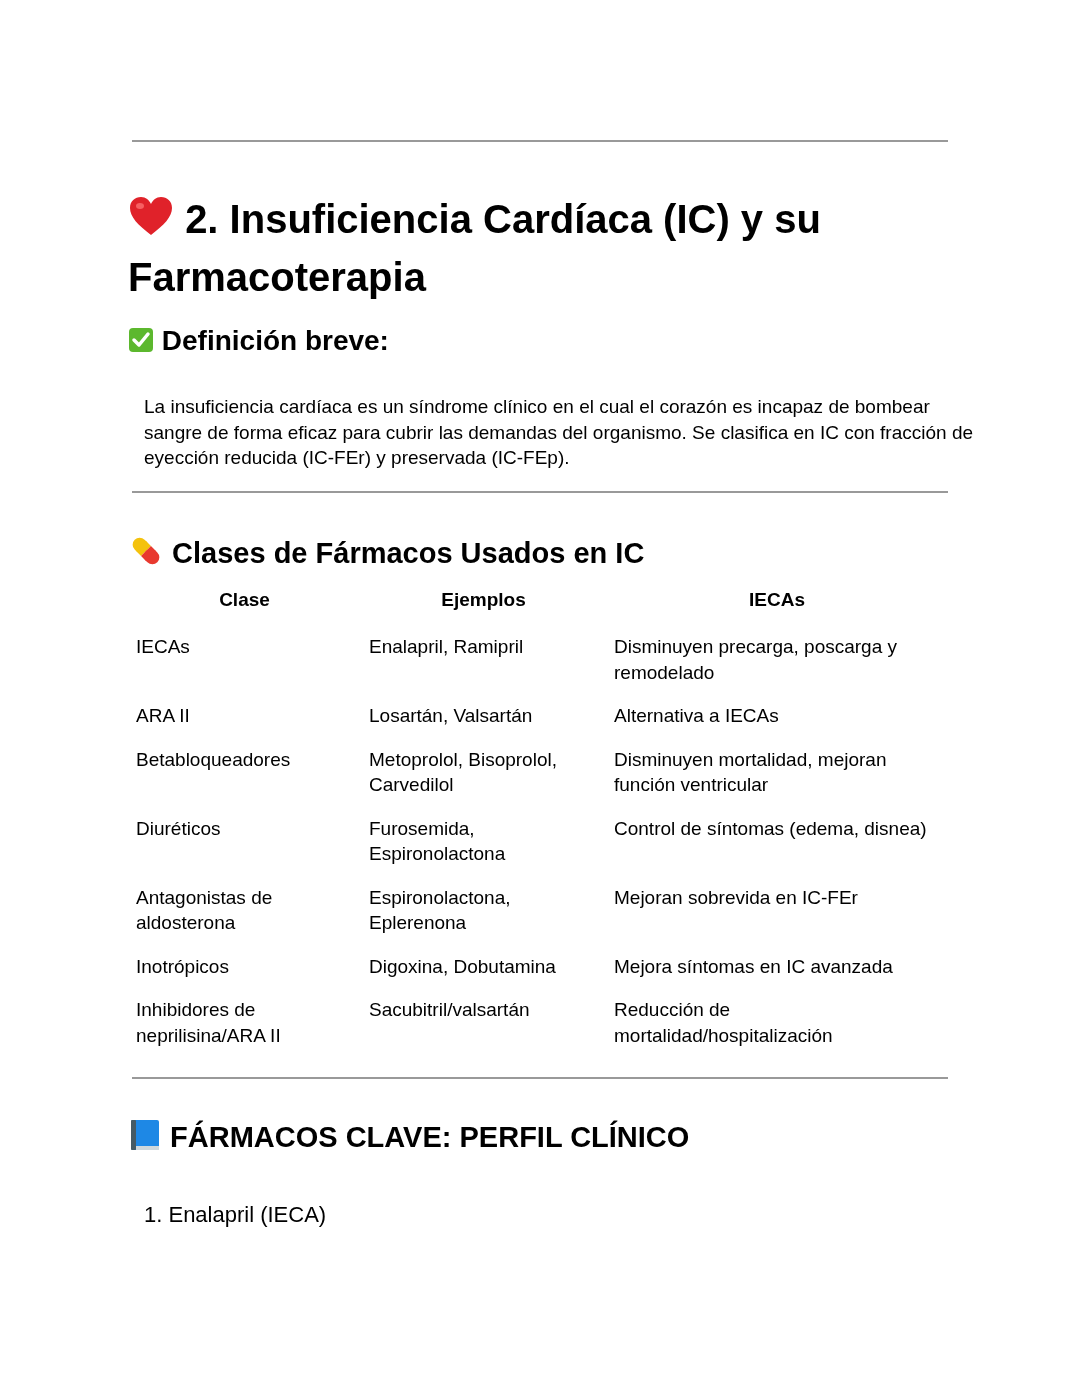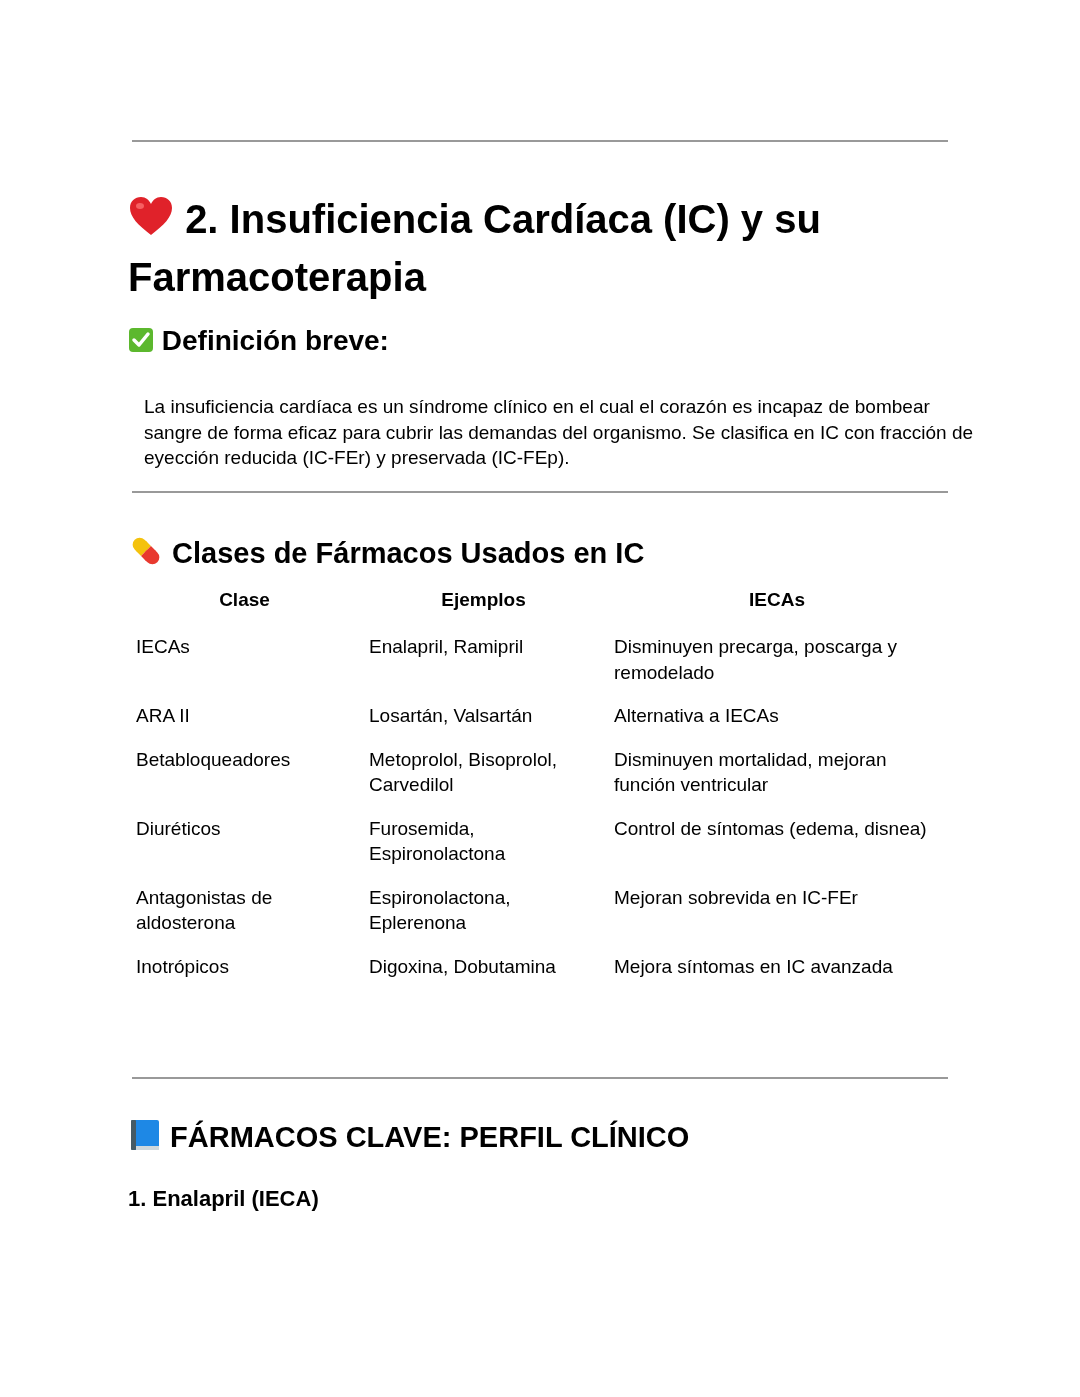--- a/index.html
+++ b/index.html
@@ -4,21 +4,21 @@
 <style>
   html, body { margin: 0; padding: 0; background: #ffffff; }
   body { width: 1080px; height: 1397px; position: relative; overflow: hidden;
          font-family: "Liberation Sans", sans-serif; color: #000; }
   .hr { position: absolute; left: 132px; width: 816px; height: 2px; background: #999999; }
   .h1 { position: absolute; left: 128px; top: 192px; width: 820px; font-size: 40px; font-weight: bold;
         line-height: 54px; margin: 0; }
   .h3 { position: absolute; left: 128px; top: 326px; font-size: 28px; font-weight: bold; margin: 0; line-height: 30px; }
   .para { position: absolute; left: 128px; top: 378px; width: 830px; font-size: 19px; line-height: 25.5px; margin: 16px; }
   .h2 { position: absolute; left: 128px; font-size: 29px; font-weight: bold; margin: 0; line-height: 36px; }
-  .h4 { position: absolute; left: 128px; top: 1184px; font-size: 22px; font-weight: bold; margin: 0; line-height: 30px; }
+  .h4 { position: absolute; left: 128px; top: 1184px; font-size: 22px; font-weight: normal; margin: 16px; line-height: 30px; }
   .emoji { display: inline-block; vertical-align: middle; }
   table { position: absolute; left: 128px; top: 587px; width: 820px; border-collapse: collapse; font-size: 19px; }
   th { font-weight: bold; text-align: center; padding: 0 8px 17px 8px; line-height: 25px; }
   td { vertical-align: top; padding: 5px 8px 13px 8px; line-height: 25.5px; }
   col.c1 { width: 233px; } col.c2 { width: 245px; } col.c3 { width: 342px; }
 </style>
 </head>
 <body>
 
 <div class="hr" style="top:140px;"></div>
@@ -98,20 +98,25 @@
     <tr>
       <td>Antagonistas de aldosterona</td>
       <td>Espironolactona, Eplerenona</td>
       <td>Mejoran sobrevida en IC-FEr</td>
     </tr>
     <tr>
       <td>Inotrópicos</td>
       <td>Digoxina, Dobutamina</td>
       <td>Mejora síntomas en IC avanzada</td>
     </tr>
+    <tr>
+      <td>Inhibidores de neprilisina/ARA II</td>
+      <td>Sacubitril/valsartán</td>
+      <td>Reducción de mortalidad/hospitalización</td>
+    </tr>
   </tbody>
 </table>
 
 <div class="hr" style="top:1077px;"></div>
 
 <h2 class="h2" style="top:1118px;">
   <span class="emoji">
     <svg width="34" height="34" viewBox="0 0 34 34">
         <rect x="3" y="2" width="28" height="30" rx="2" fill="#1e88e5"></rect>
         <rect x="3" y="2" width="5" height="30" rx="1" fill="#455a64"></rect>

